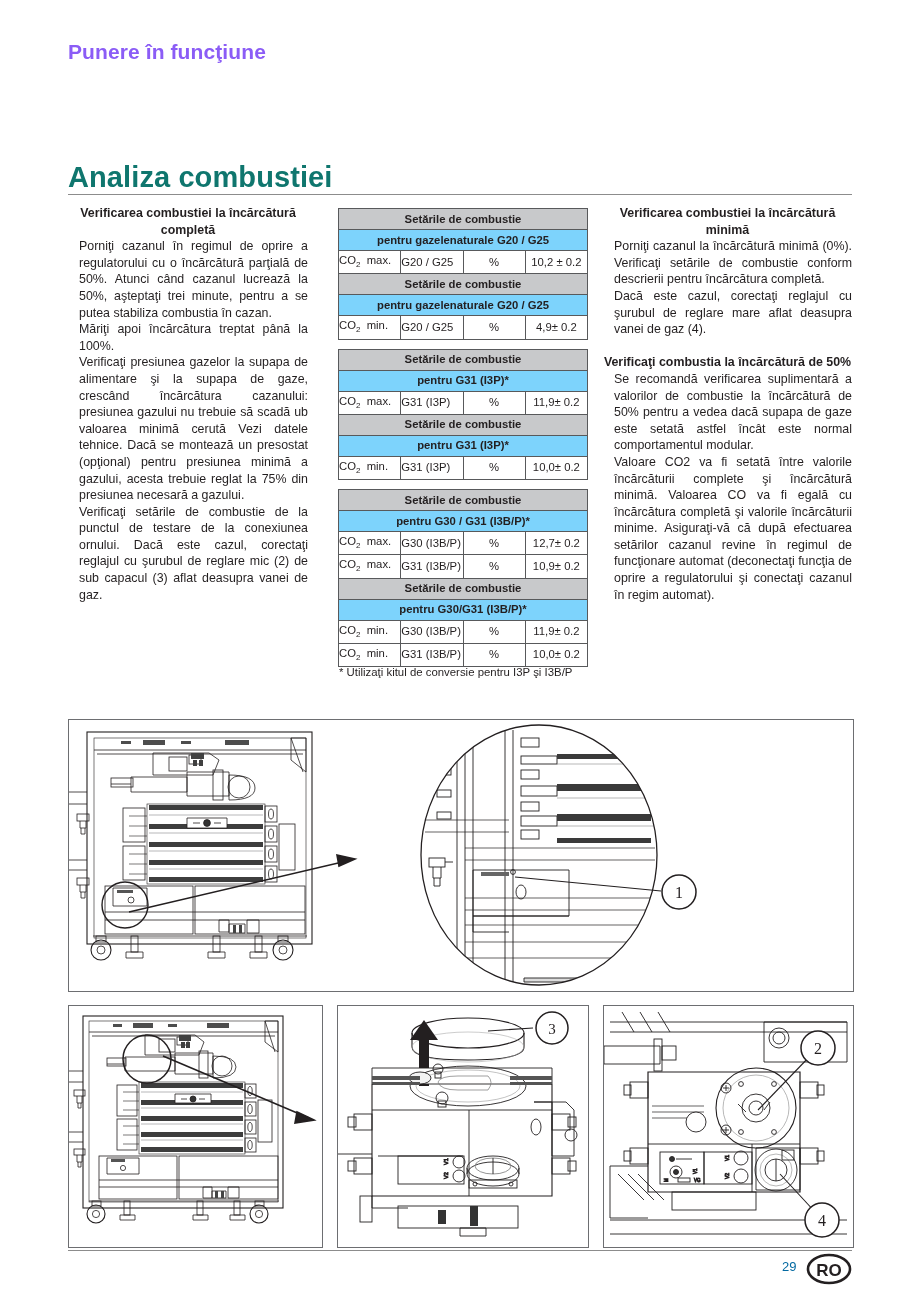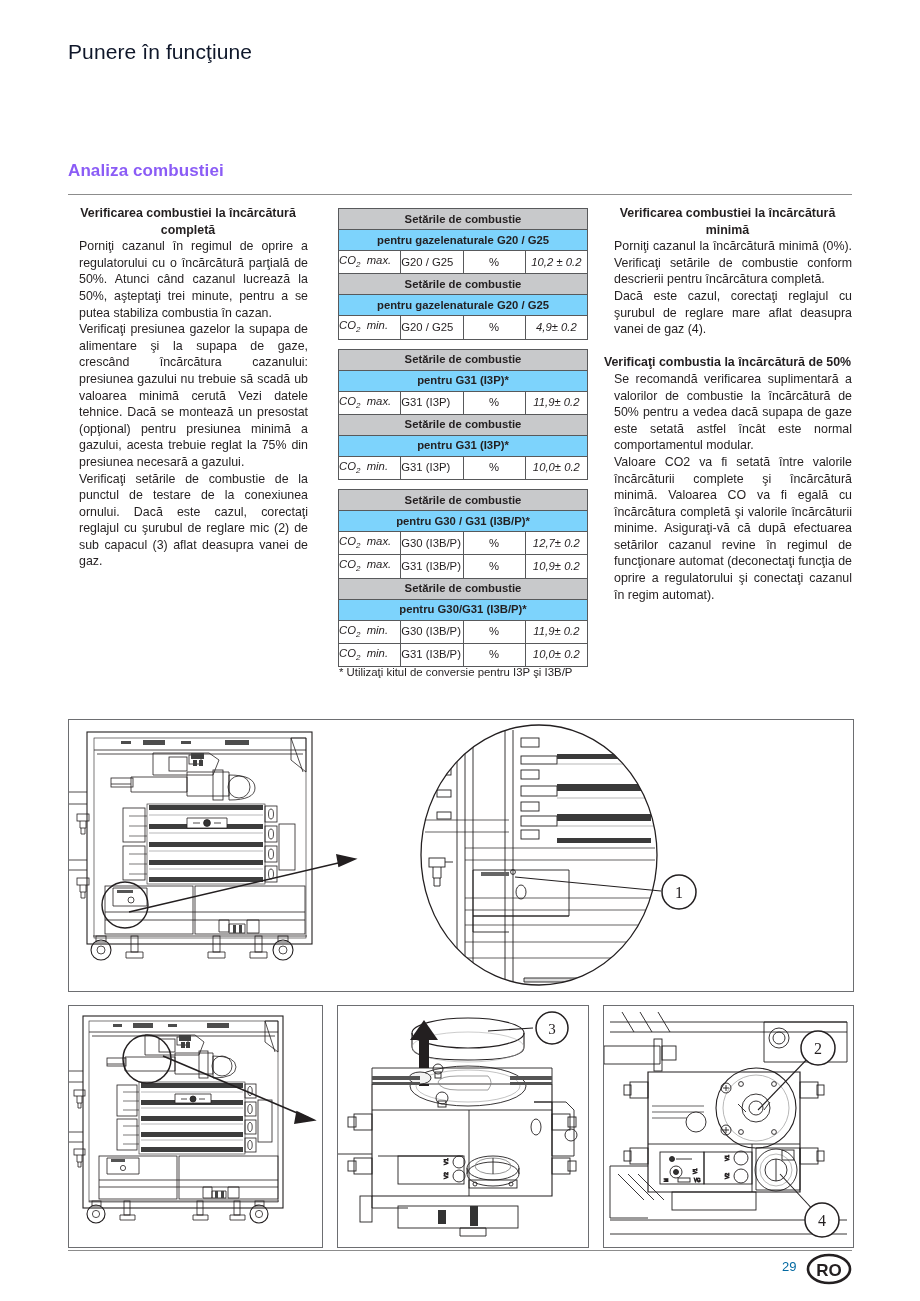--- a/index.html
+++ b/index.html
@@ -18,32 +18,32 @@
     background: #ffffff;
     overflow: hidden;
   }
 
   
   .chapter-title {
     position: absolute;
     left: 68px;
     top: 40px;
     font-size: 21px;
-    font-weight: normal;
+    font-weight: bold;
     letter-spacing: 0.1px;
-    color: #0f172a;
+    color: #8b5cf6;
   }
   .section-title {
     position: absolute;
     left: 68px;
     top: 161px;
-    font-size: 17px;
+    font-size: 29px;
     font-weight: bold;
     letter-spacing: 0.1px;
-    color: #8b5cf6;
+    color: #0f766e;
   }
   .title-rule {
     position: absolute;
     left: 68px;
     top: 194px;
     width: 784px;
     height: 1px;
     background: #8c8c8c;
   }
 
@@ -95,24 +95,24 @@
   td.hdr1 {
     background: #c8c9cb;
     text-align: center;
     font-weight: bold;
   }
   td.hdr2 {
     background: #7dd3fc;
     text-align: center;
     font-weight: bold;
   }
-  td.c-label { width: 62px; padding-left: 6px; text-align: left; font-style: italic; }
+  td.c-label { width: 62px; padding-left: 6px; text-align: left; }
   td.c-gas   { width: 108px; padding-left: 7px; text-align: left; }
   td.c-unit  { width: 24px; text-align: center; }
-  td.c-val   { width: 54px; text-align: center; font-style: italic; }
+  td.c-val   { width: 54px; text-align: center; }
   sub { font-size: 8px; }
   .footnote {
     font-size: 11.4px;
     line-height: 14px;
     color: #231f20;
     margin-top: -4px;
     padding-left: 1px;
   }
 
   
@@ -158,20 +158,21 @@
 
 <div class="page">
 
   <div class="chapter-title">Punere în funcţiune</div>
   <div class="section-title">Analiza combustiei</div>
   <div class="title-rule"></div>
 
   <div class="col col-left">
     <h4>Verificarea combustiei la încărcătură completă</h4>
     <p>Porniţi cazanul în regimul de oprire a regulatorului cu o încărcătură parţială de 50%. Atunci când cazanul lucrează la 50%, aşteptaţi trei minute, pentru a se putea stabiliza combustia în cazan.</p>
+    <p>Măriţi apoi încărcătura treptat până la 100%.</p>
     <p>Verificaţi presiunea gazelor la supapa de alimentare şi la supapa de gaze, crescând încărcătura cazanului: presiunea gazului nu trebuie să scadă ub valoarea minimă cerută Vezi datele tehnice. Dacă se montează un presostat (opţional) pentru presiunea minimă a gazului, acesta trebuie reglat la 75% din presiunea necesară a gazului.</p>
     <p>Verificaţi setările de combustie de la punctul de testare de la conexiunea ornului. Dacă este cazul, corectaţi reglajul cu şurubul de reglare mic (2) de sub capacul (3) aflat deasupra vanei de gaz.</p>
   </div>
 
   <div class="col col-right">
     <h4>Verificarea combustiei la încărcătură minimă</h4>
     <p>Porniţi cazanul la încărcătură minimă (0%). Verificaţi setările de combustie conform descrierii pentru încărcătura completă.</p>
     <p>Dacă este cazul, corectaţi reglajul cu şurubul de reglare mare aflat deasupra vanei de gaz (4).</p>
     <div class="gap"></div>
     <h4>Verificaţi combustia la încărcătură de 50%</h4>

